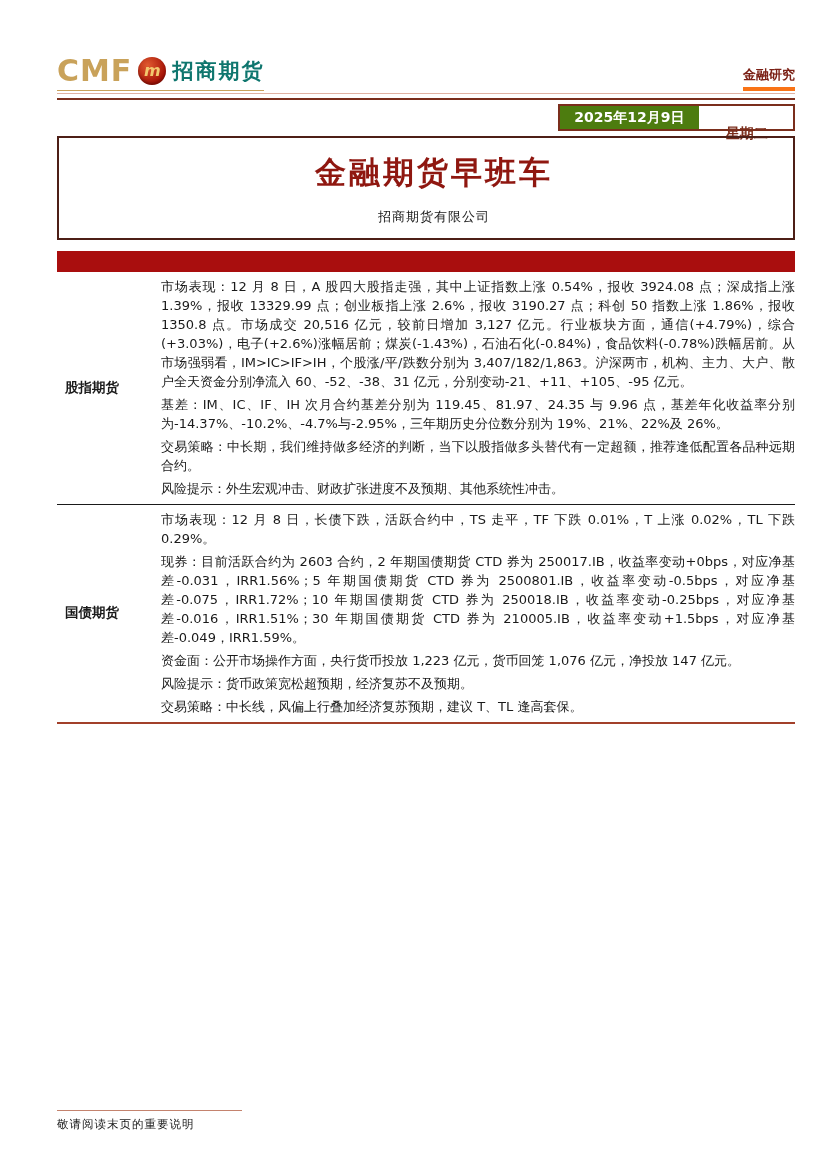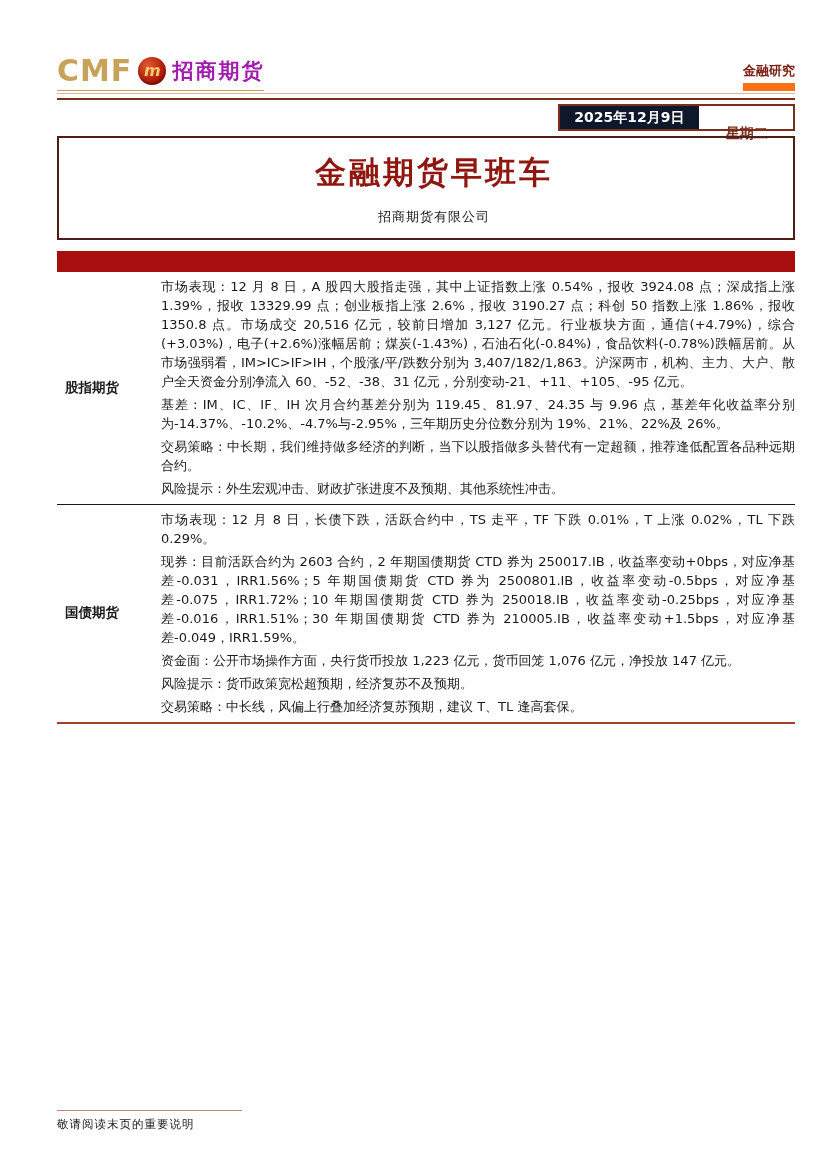--- a/index.html
+++ b/index.html
@@ -5,27 +5,27 @@
   html,body{margin:0;padding:0;background:#fff;}
   body{width:826px;height:1169px;font-family:"DejaVu Sans","Liberation Sans",sans-serif;color:#1a1a1a;}
   .page{box-sizing:border-box;width:826px;height:1169px;padding:56px 31px 0 57px;display:flex;flex-direction:column;}
 
   
   .header{display:flex;align-items:flex-end;justify-content:space-between;}
   .logo{display:flex;align-items:center;gap:6px;border-bottom:1px solid #C9A25A;padding-bottom:4px;}
   .logo-cmf{font-size:30px;font-weight:bold;color:#C9A25A;letter-spacing:1px;line-height:1;}
   .logo-circle{width:28px;height:28px;border-radius:50%;background:radial-gradient(circle at 35% 30%,#e05a30,#a61206 70%);display:flex;align-items:center;justify-content:center;box-shadow:inset 0 -2px 3px rgba(0,0,0,.3);}
   .logo-circle span{color:#f3c86e;font-weight:bold;font-style:italic;font-size:16px;line-height:1;}
-  .logo-cn{font-size:21px;font-weight:bold;color:#a21caf;letter-spacing:2px;}
-  .research{font-size:13px;font-weight:bold;color:#7B2015;border-bottom:8px solid #f97316;padding-bottom:3px;}
+  .logo-cn{font-size:21px;font-weight:bold;color:#0f766e;letter-spacing:2px;}
+  .research{font-size:13px;font-weight:bold;color:#7B2015;border-bottom:4px solid #f97316;padding-bottom:3px;}
   .header-rule{margin-top:2px;border-top:1px solid #E0B2A3;border-bottom:2px solid #7B2E1C;height:4px;}
 
   
   .date-strip{margin-left:auto;margin-top:4px;width:237px;display:flex;border:2px solid #7B2E1C;box-sizing:border-box;height:27px;}
-  .date-left{flex:1.5;background:#0f172a;color:#fff;font-weight:bold;font-size:14px;display:flex;align-items:center;justify-content:center;}
+  .date-left{flex:1.5;background:#4d7c0f;color:#fff;font-weight:bold;font-size:14px;display:flex;align-items:center;justify-content:center;}
   .date-right{flex:1;background:#f9a8d4;color:#7B2E1C;font-weight:bold;font-size:14px;display:flex;align-items:center;justify-content:center;border-left:2px solid #c2410c;margin-top:28px;}
 
   
   .title-box{margin-top:5px;border:2px solid #4D1F17;text-align:center;padding:14px 0 12px 16px;}
   .title{margin:0;font-size:31px;font-weight:bold;color:#8F1710;letter-spacing:3px;}
   .subtitle{margin-top:14px;font-size:13px;color:#1a1a1a;letter-spacing:1px;}
 
   
   .banner{margin-top:11px;height:21px;background:#A90E0E;}
 

